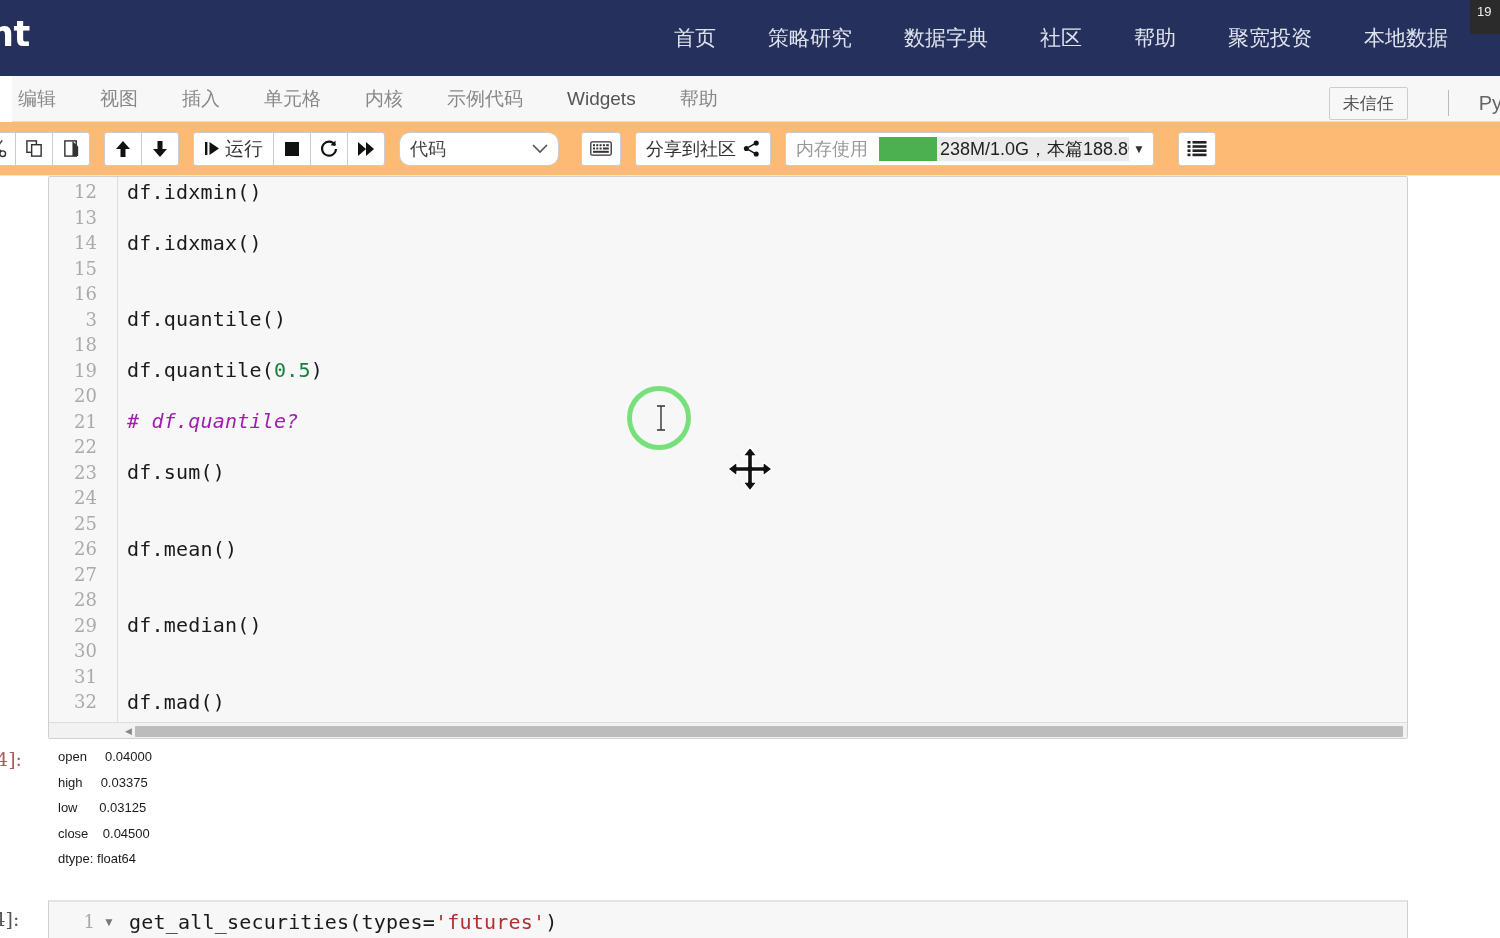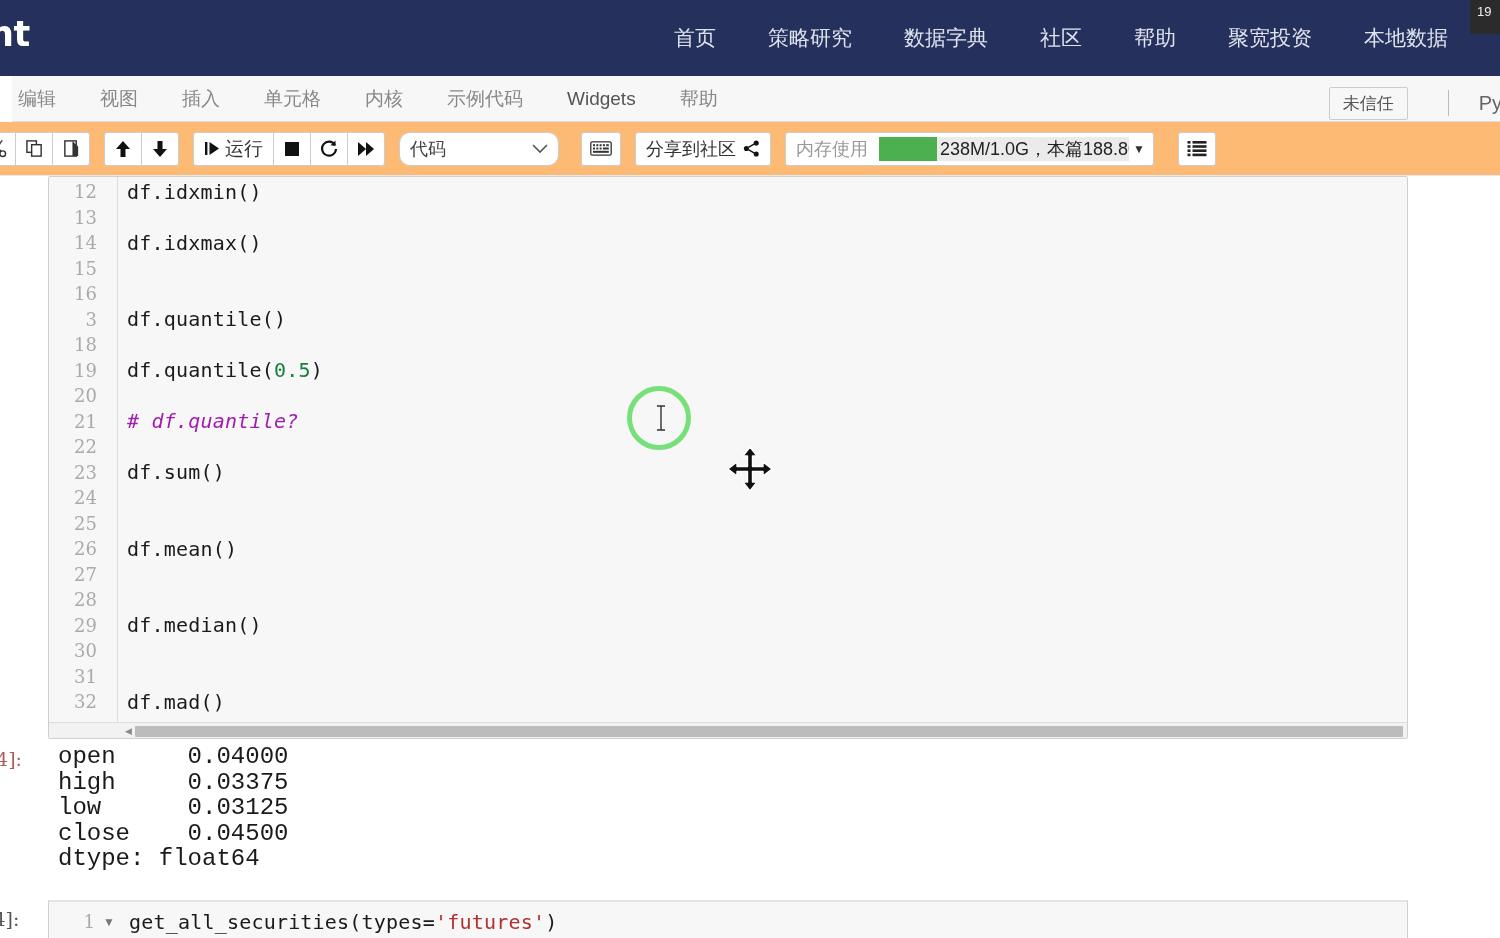--- a/index.html
+++ b/index.html
@@ -253,22 +253,22 @@
   }
   #out-prompt {
     position: absolute; left: -16px; top: 4px;
     font-size: 19px;
     color: #b05b5b;
     font-family: "DejaVu Serif", "Liberation Serif", serif;
     white-space: nowrap;
   }
   #out-body {
     position: absolute; left: 58px; top: 0px;
-    font-family: Liberation Mono, monospace;
-    font-size: 24px;
+    font-family: Liberation Sans, sans-serif;
+    font-size: 13px;
     color: #1a1a1a;
     line-height: 25.5px;
     white-space: pre;
   }
 
   
   #cell-2 {
     position: absolute; left: 0px; top: 724px;
     width: 1500px;
     height: 42px;

